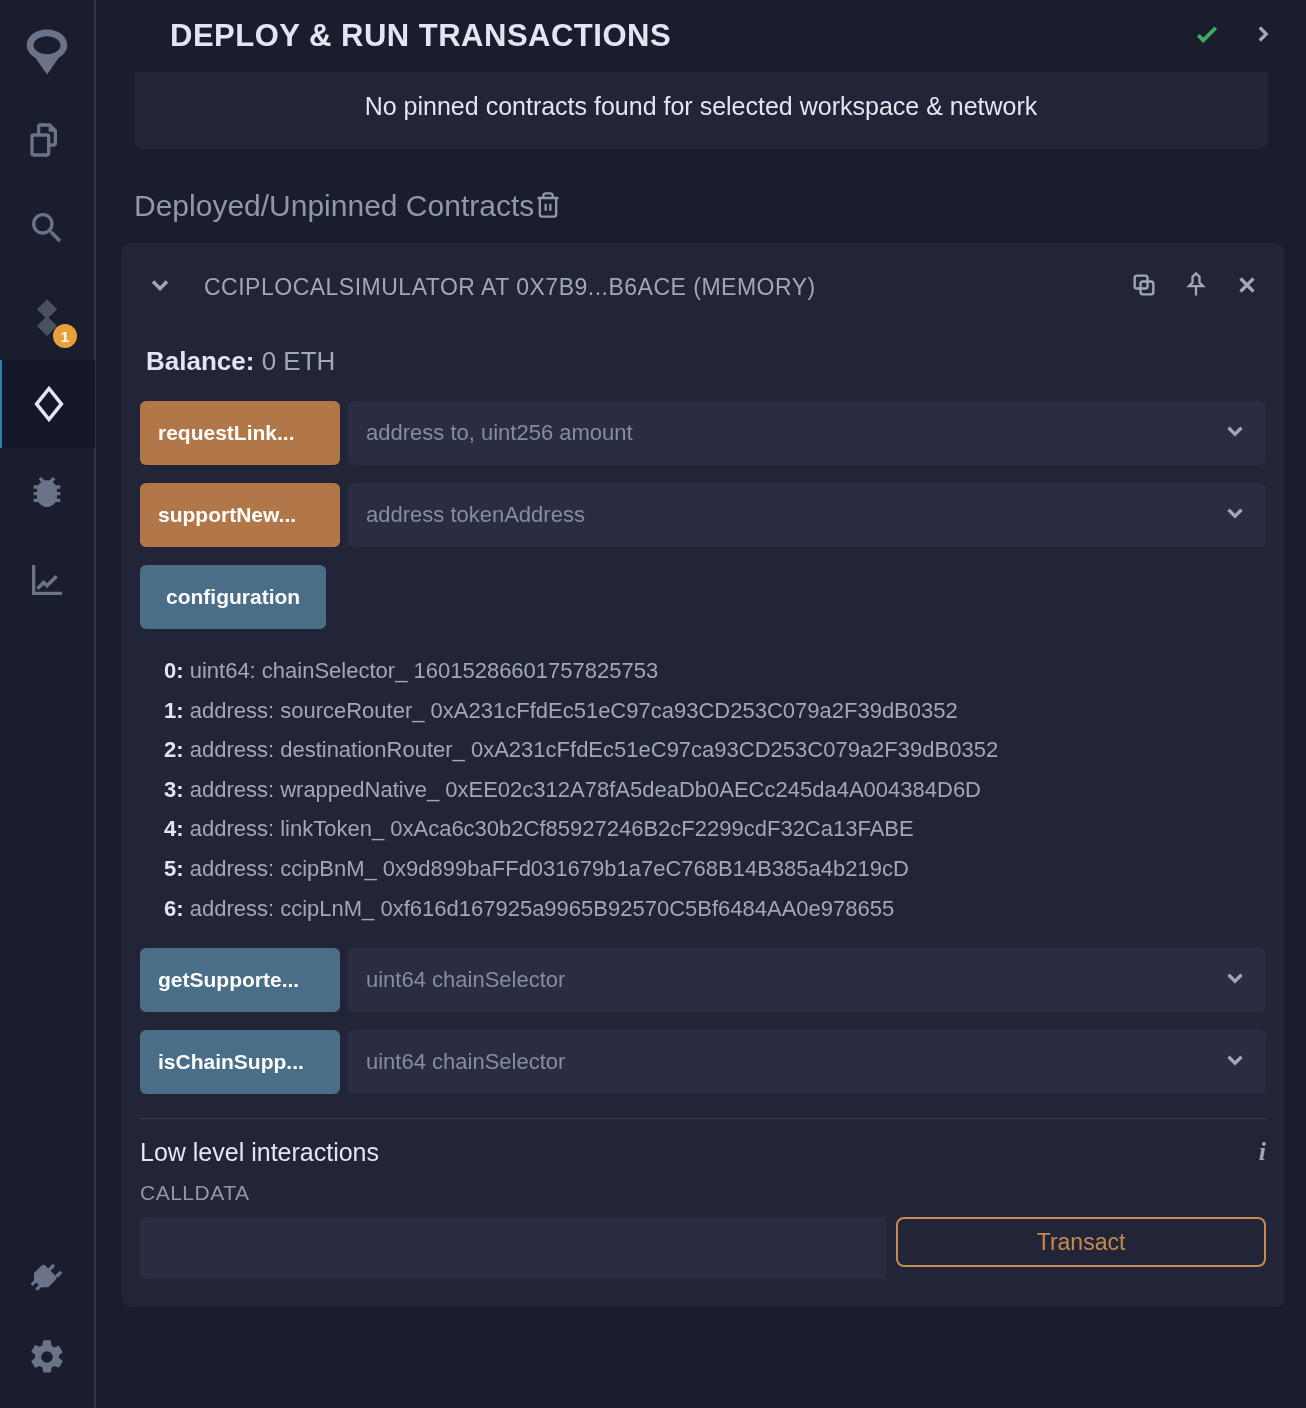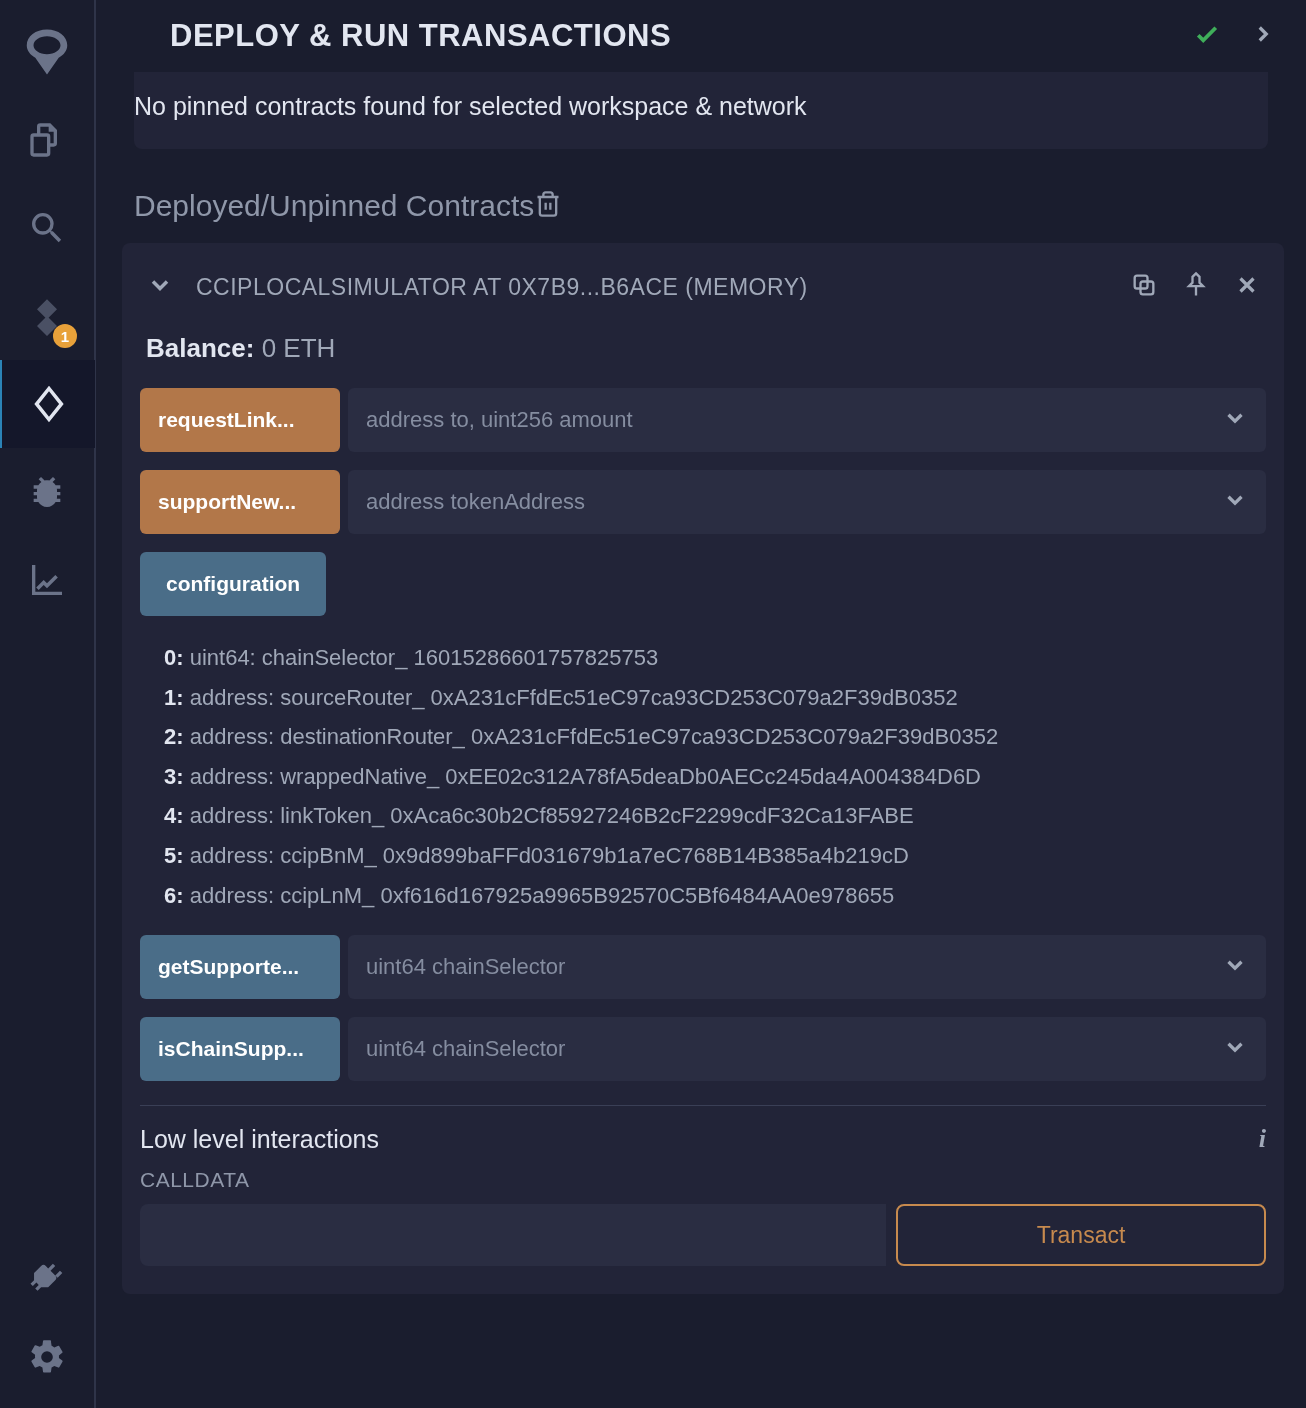--- a/index.html
+++ b/index.html
@@ -81,47 +81,47 @@
     display: flex;
     align-items: center;
     gap: 28px;
   }
 
   .notice-box {
     margin: 0 38px 28px 38px;
     background: #222438;
     border-radius: 0 0 8px 8px;
     padding: 20px 0 28px 0;
-    text-align: left;
+    text-align: center;
     color: #e2e6f0;
     font-size: 25px;
   }
 
   .section-header {
     display: flex;
-    align-items: center;
+    align-items: flex-end;
     padding: 12px 38px 20px 38px;
   }
   .section-title {
     color: #8f97a9;
     font-size: 30px;
   }
   .section-header svg { margin-left: auto; }
 
   .contract-card {
     margin: 0 22px 0 26px;
     background: #222438;
     border-radius: 8px;
     padding: 28px 18px 28px 18px;
   }
   .contract-top {
     display: flex;
     align-items: center;
-    gap: 22px;
-    margin-bottom: 30px;
+    gap: 30px;
+    margin-bottom: 43px;
     padding: 0 6px;
   }
   .contract-name {
     color: #a0a8b8;
     font-size: 23px;
     letter-spacing: 0.5px;
   }
   .contract-top-icons {
     margin-left: auto;
     display: flex;
@@ -221,21 +221,21 @@
     border: none;
     border-radius: 8px 0 0 8px;
     height: 62px;
     padding: 0 16px;
     color: #e2e6f0;
     font-size: 20px;
     outline: none;
   }
   .transact-btn {
     width: 370px;
-    height: 62px;
+    height: 50px;
     background: transparent;
     border: 2px solid #c78a4e;
     border-radius: 8px;
     color: #c78a4e;
     font-size: 23px;
     font-weight: 500;
     cursor: pointer;
     margin-left: 10px;
   }
 

